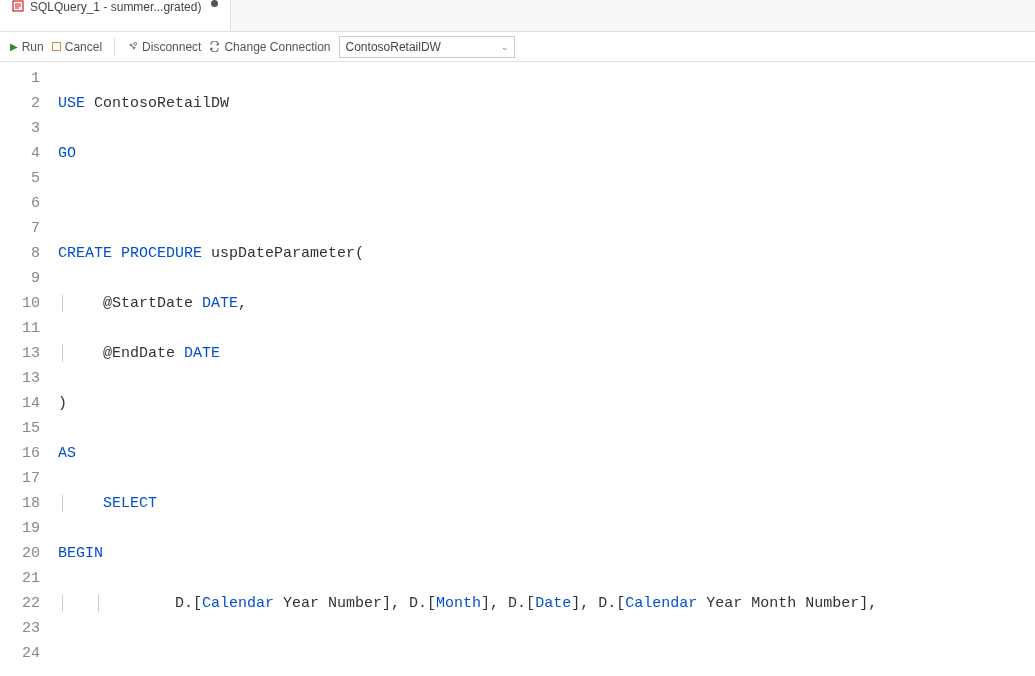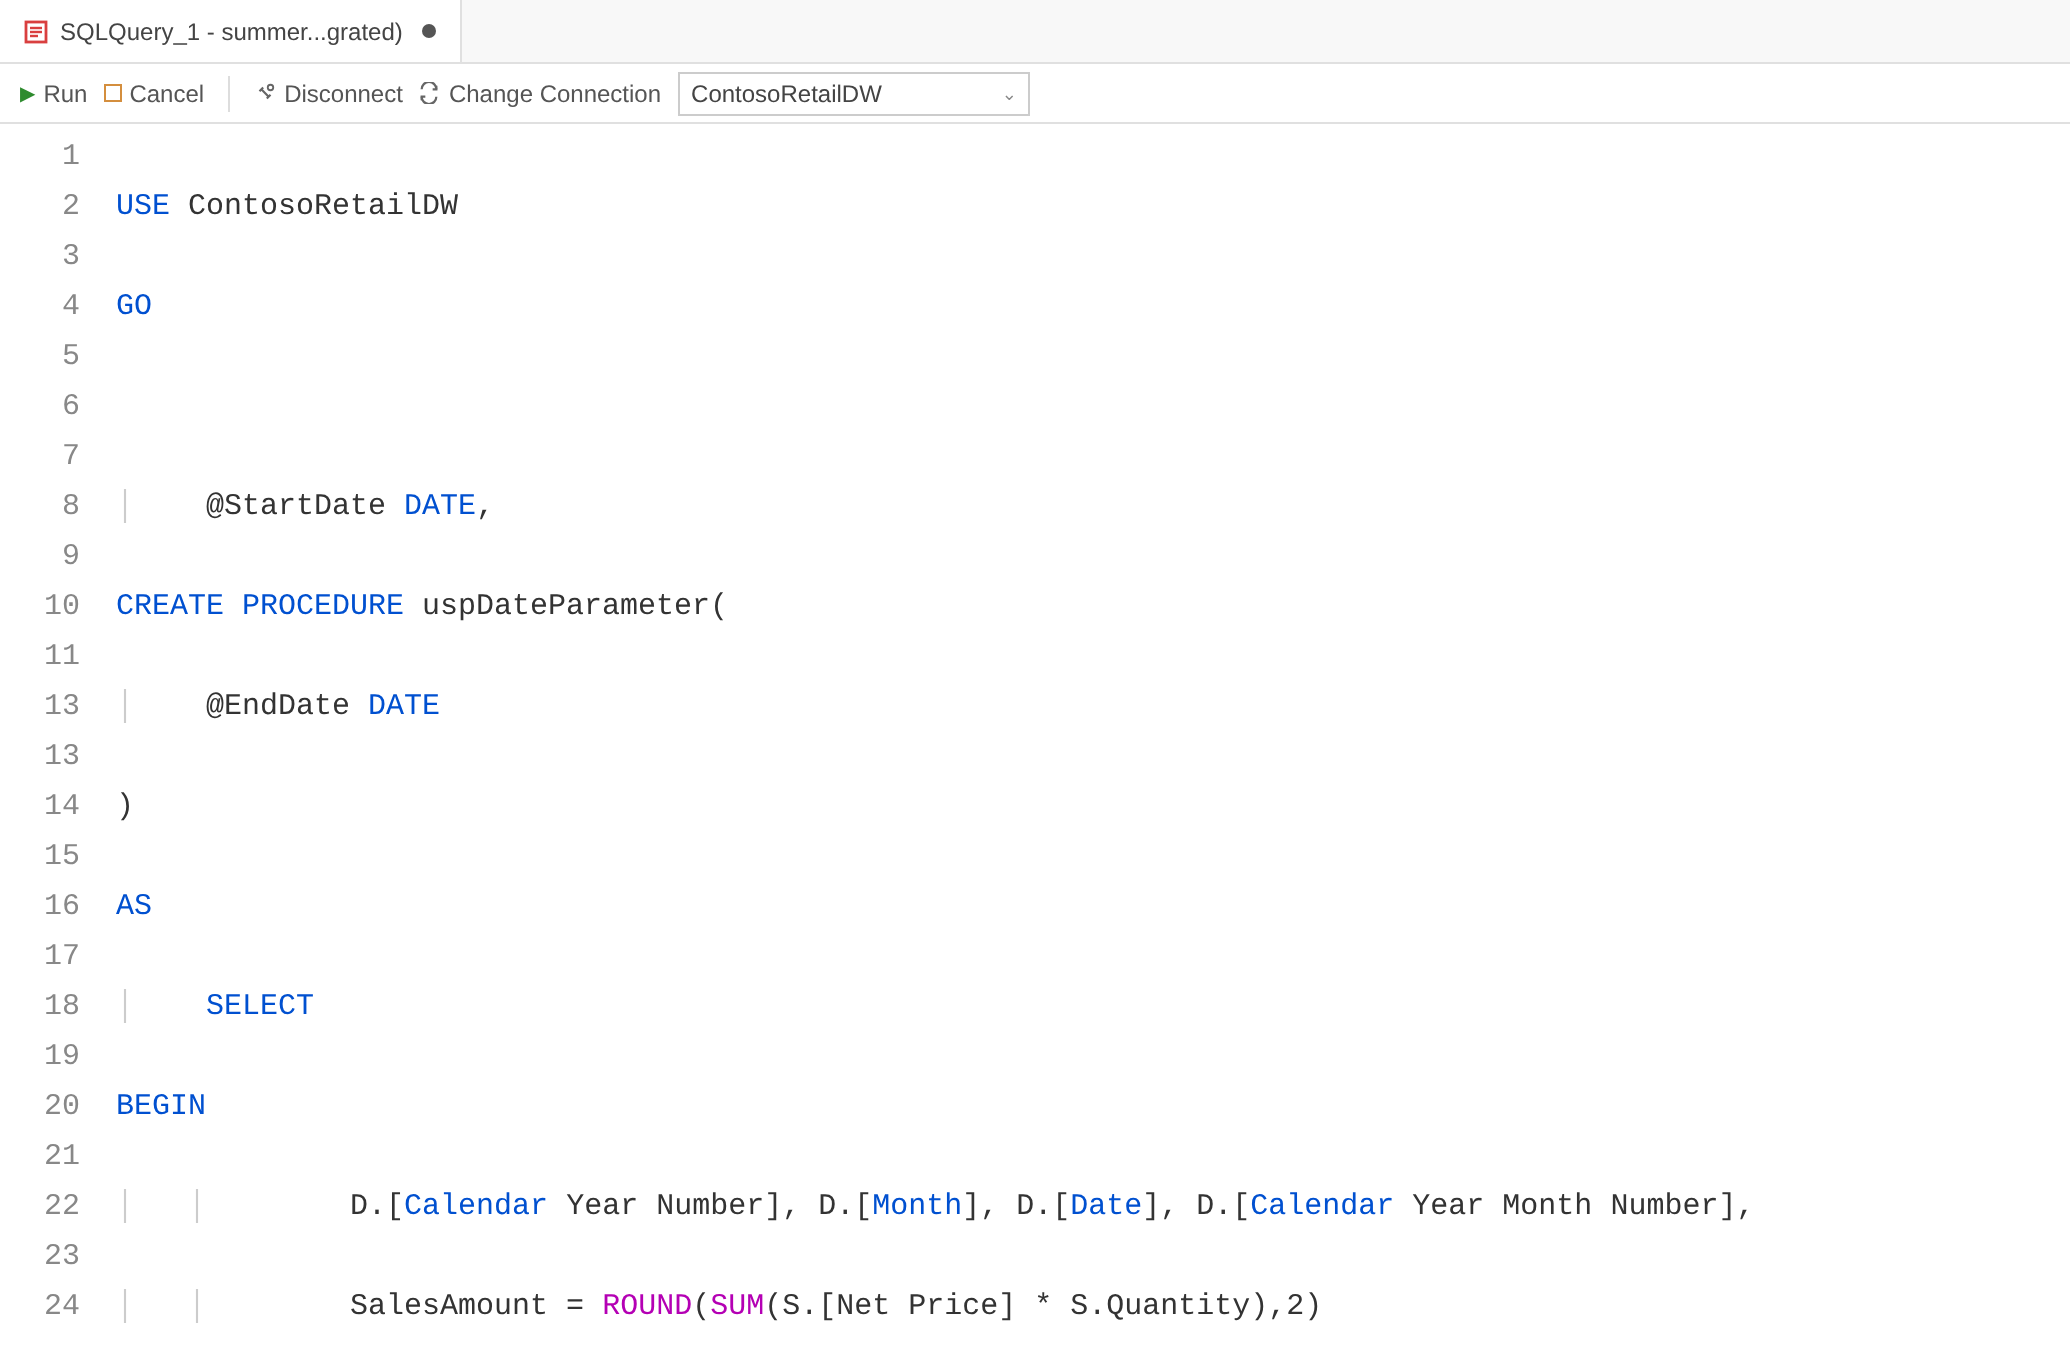--- a/index.html
+++ b/index.html
@@ -14,21 +14,20 @@
     .tab-bar {
       height: 32px;
       display: flex;
       align-items: center;
       border-bottom: 1px solid #e0e0e0;
       background: #f8f8f8;
     }
     .tab {
       height: 100%;
       display: flex;
-      align-items: center;
       gap: 6px;
       padding: 0 12px;
       background: #fff;
       border-right: 1px solid #e0e0e0;
       font-size: 12px;
       color: #444;
     }
     .tab-icon {
       width: 12px; height: 12px;
       display: flex; align-items: center; justify-content: center;
@@ -174,29 +173,28 @@
     <div>20</div>
     <div>21</div>
     <div>22</div>
     <div>23</div>
     <div>24</div>
   </div>
   <div class="code">
 <div class="code-line"><span class="kw">USE</span><span> ContosoRetailDW</span></div>
 <div class="code-line"><span class="kw">GO</span></div>
 <div class="code-line"></div>
+<div class="code-line"><span class="kw">CREATE PROCEDURE</span><span> uspDateParameter(</span></div>
 <div class="code-line"><span class="guide">│</span><span>    @StartDate </span><span class="kw">DATE</span><span>,</span></div>
-<div class="code-line"><span class="kw">CREATE PROCEDURE</span><span> uspDateParameter(</span></div>
 <div class="code-line"><span class="guide">│</span><span>    @EndDate </span><span class="kw">DATE</span></div>
 <div class="code-line"><span>)</span></div>
 <div class="code-line"><span class="kw">AS</span></div>
 <div class="code-line"><span class="guide">│</span><span>    </span><span class="kw">SELECT</span></div>
 <div class="code-line"><span class="kw">BEGIN</span></div>
 <div class="code-line"><span class="guide">│   │</span><span>        D.[</span><span class="kw">Calendar</span><span> Year Number], D.[</span><span class="kw">Month</span><span>], D.[</span><span class="kw">Date</span><span>], D.[</span><span class="kw">Calendar</span><span> Year Month Number],</span></div>
-<div class="code-line"><span class="guide">│   │</span><span>        SalesAmount = </span><span class="fn">ROUND</span><span>(</span><span class="fn">SUM</span><span>(S.[Net Price] * S.Quantity),2)</span></div>
 
 
 
 
 
 
 
 
 
 

